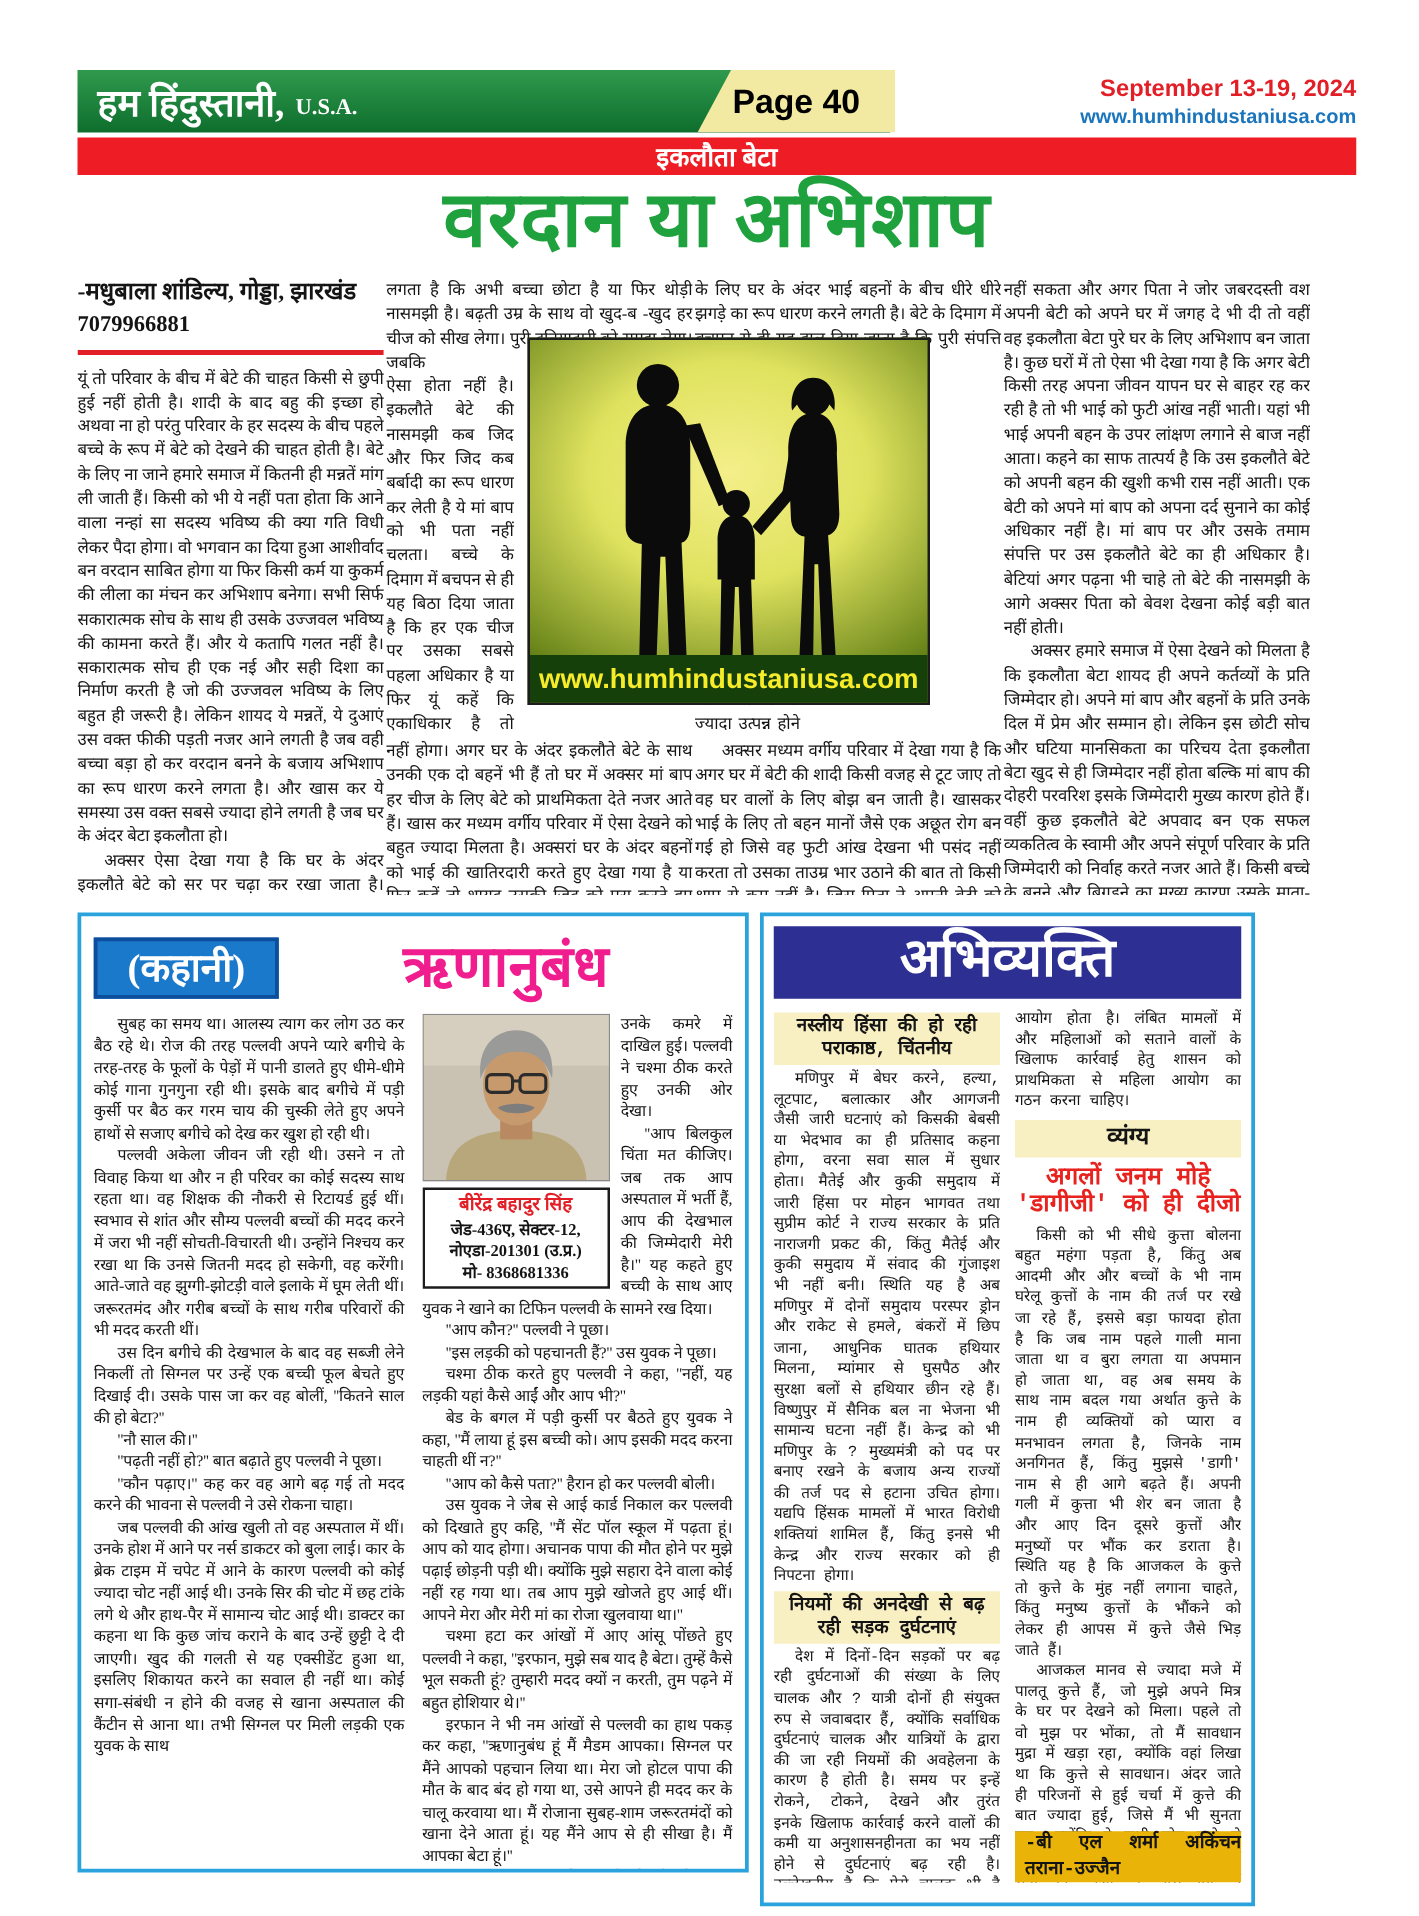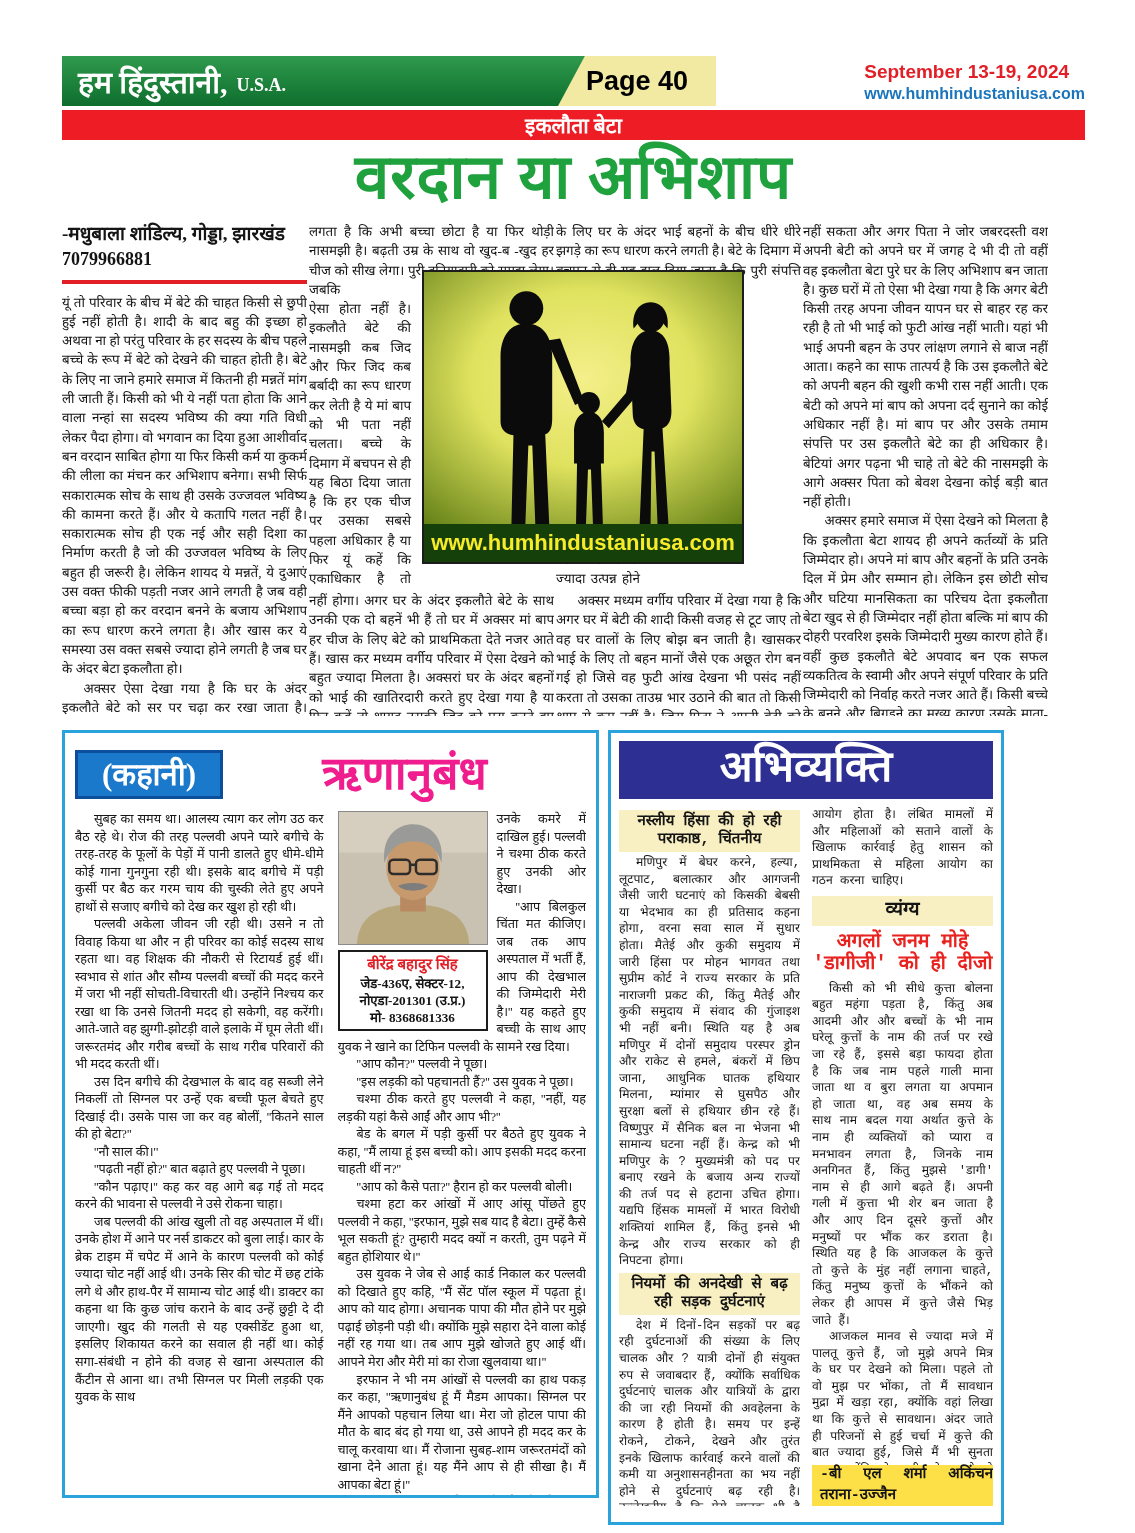--- a/index.html
+++ b/index.html
@@ -9,21 +9,21 @@
   }
   
   .header-row{position:absolute;top:56px;left:62px;width:1023px;height:52px;display:flex;justify-content:space-between;}
   .masthead-bar{width:650px;height:50px;background:linear-gradient(180deg,#2f9a4d,#0e6e2d);
     display:flex;align-items:center;padding-left:16px;position:relative;color:#fff;box-sizing:border-box;}
   .mast-main{font-size:30px;font-weight:bold;}
   .mast-sub{font-size:18px;font-weight:bold;margin-left:9px;margin-top:8px;}
   .page-badge{position:absolute;right:-4px;top:0;height:100%;width:158px;background:#f2e9a2;
     clip-path:polygon(17% 0,100% 0,100% 100%,0 100%);display:flex;align-items:center;justify-content:center;
     font-family:"Liberation Sans",sans-serif;font-size:27px;font-weight:bold;color:#000;}
-  .header-right{text-align:left;padding-top:4px;font-family:"Liberation Sans",sans-serif;line-height:1.25;}
+  .header-right{text-align:right;padding-top:4px;font-family:"Liberation Sans",sans-serif;line-height:1.25;}
   .issue-date{color:#e21e26;font-weight:bold;font-size:19px;}
   .website{color:#1b75bc;font-weight:bold;font-size:16px;}
   
   .kicker-banner{position:absolute;top:110px;left:62px;width:1023px;height:30px;background:#ee1c24;
     display:flex;align-items:center;justify-content:center;}
   .kicker{color:#ffffff;font-size:21px;font-weight:bold;}
   .headline{position:absolute;top:138px;left:62px;width:1023px;text-align:center;
     font-size:62px;line-height:78px;font-weight:bold;color:#1fa13e;white-space:nowrap;letter-spacing:1px;}
   
   .lead{position:absolute;top:222px;left:62px;width:1023px;height:494px;overflow:hidden;}
@@ -64,21 +64,21 @@
     box-sizing:border-box;padding:8px;overflow:hidden;background:#fff;font-family:Liberation Mono, monospace;}
   .abhi-header{background:#2d3092;color:#fff;text-align:center;font-size:43px;font-weight:bold;
     height:58px;line-height:58px;margin-bottom:8px;}
   .abhi-cols{display:flex;gap:12px;height:calc(100% - 74px);}
   .acol{flex:1;font-size:12.2px;line-height:1.36;text-align:justify;overflow:hidden;position:relative;}
   .acol p{margin:0;text-indent:1.4em;}
   .art-head{background:#f8efc2;font-weight:bold;font-size:15px;text-align:center;padding:3px 1px;
     margin:3px 0 3px;line-height:1.2;text-indent:0;}
   .vyangya-tag{background:#f8efc2;font-weight:bold;font-size:19px;text-align:center;padding:2px 0;margin:6px 0 5px;}
   .vy-head{color:#e8221e;font-weight:bold;font-size:19.5px;text-align:center;line-height:1.15;margin:0 0 5px;text-indent:0;}
-  .vy-byline{position:absolute;bottom:0;right:0;background:#fde047;font-weight:bold;font-size:15px;padding-left:8px;}
+  .vy-byline{position:absolute;bottom:0;right:0;background:#eab308;font-weight:bold;font-size:15px;padding-left:8px;}
 </style>
 </head>
 <body>
 
 <div class="page">
 
   <div class="header-row">
     <div class="masthead-bar">
       <span class="mast-main">हम हिंदुस्तानी,</span>
       <span class="mast-sub">U.S.A.</span>
@@ -191,22 +191,22 @@
             <div class="author-line">मो- 8368681336</div>
           </div>
         </div>
         <p style="text-indent:0">उनके कमरे में दाखिल हुई। पल्लवी ने चश्मा ठीक करते हुए उनकी ओर देखा।</p>
         <p>''आप बिलकुल चिंता मत कीजिए। जब तक आप अस्पताल में भर्ती हैं, आप की देखभाल की जिम्मेदारी मेरी है।'' यह कहते हुए बच्ची के साथ आए युवक ने खाने का टिफिन पल्लवी के सामने रख दिया।</p>
         <p>''आप कौन?'' पल्लवी ने पूछा।</p>
         <p>''इस लड़की को पहचानती हैं?'' उस युवक ने पूछा।</p>
         <p>चश्मा ठीक करते हुए पल्लवी ने कहा, ''नहीं, यह लड़की यहां कैसे आईं और आप भी?''</p>
         <p>बेड के बगल में पड़ी कुर्सी पर बैठते हुए युवक ने कहा, ''मैं लाया हूं इस बच्ची को। आप इसकी मदद करना चाहती थीं न?''</p>
         <p>''आप को कैसे पता?'' हैरान हो कर पल्लवी बोली।</p>
+        <p>उस युवक ने जेब से आई कार्ड निकाल कर पल्लवी को दिखाते हुए कहि, ''मैं सेंट पॉल स्कूल में पढ़ता हूं। आप को याद होगा। अचानक पापा की मौत होने पर मुझे पढ़ाई छोड़नी पड़ी थी। क्योंकि मुझे सहारा देने वाला कोई नहीं रह गया था। तब आप मुझे खोजते हुए आई थीं। आपने मेरा और मेरी मां का रोजा खुलवाया था।''</p>
         <p>चश्मा हटा कर आंखों में आए आंसू पोंछते हुए पल्लवी ने कहा, ''इरफान, मुझे सब याद है बेटा। तुम्हें कैसे भूल सकती हूं? तुम्हारी मदद क्यों न करती, तुम पढ़ने में बहुत होशियार थे।''</p>
-        <p>उस युवक ने जेब से आई कार्ड निकाल कर पल्लवी को दिखाते हुए कहि, ''मैं सेंट पॉल स्कूल में पढ़ता हूं। आप को याद होगा। अचानक पापा की मौत होने पर मुझे पढ़ाई छोड़नी पड़ी थी। क्योंकि मुझे सहारा देने वाला कोई नहीं रह गया था। तब आप मुझे खोजते हुए आई थीं। आपने मेरा और मेरी मां का रोजा खुलवाया था।''</p>
         <p>इरफान ने भी नम आंखों से पल्लवी का हाथ पकड़ कर कहा, ''ऋणानुबंध हूं मैं मैडम आपका। सिग्नल पर मैंने आपको पहचान लिया था। मेरा जो होटल पापा की मौत के बाद बंद हो गया था, उसे आपने ही मदद कर के चालू करवाया था। मैं रोजाना सुबह-शाम जरूरतमंदों को खाना देने आता हूं। यह मैंने आप से ही सीखा है। मैं आपका बेटा हूं।''</p>
         <p>यह कह कर इरफान ने पल्लवी को खीर खिलाया। उस बच्ची ने पल्लवी को फूल दे कर कहा, ''भइया ने बताया है कि आप के घर पर बहुत सुंदर बगीचा है। मैं देखने आ सकती हूं?''</p>
 
       </div>
     </div>
   </div>
 
   <div class="abhi">
     <div class="abhi-header">अभिव्यक्ति</div>
     <div class="abhi-cols">

